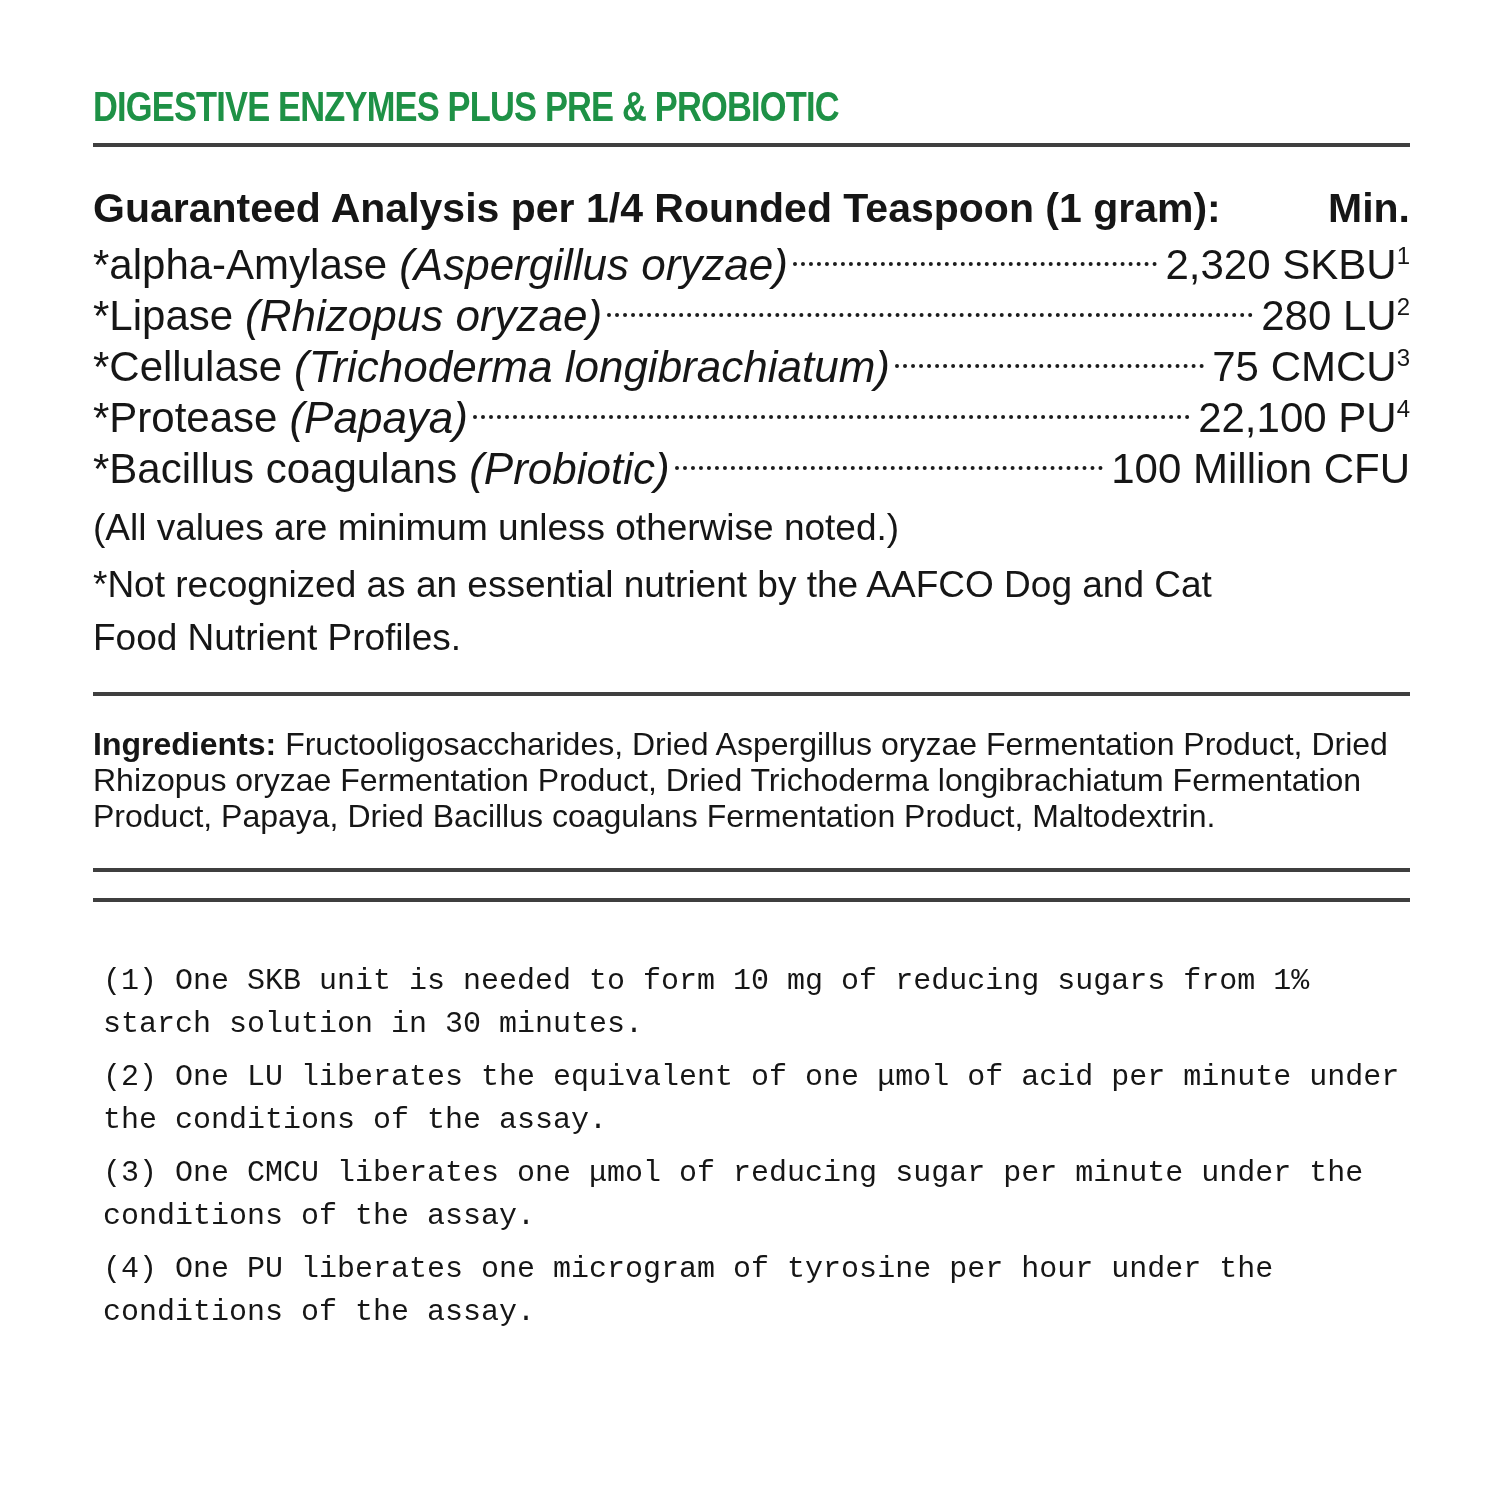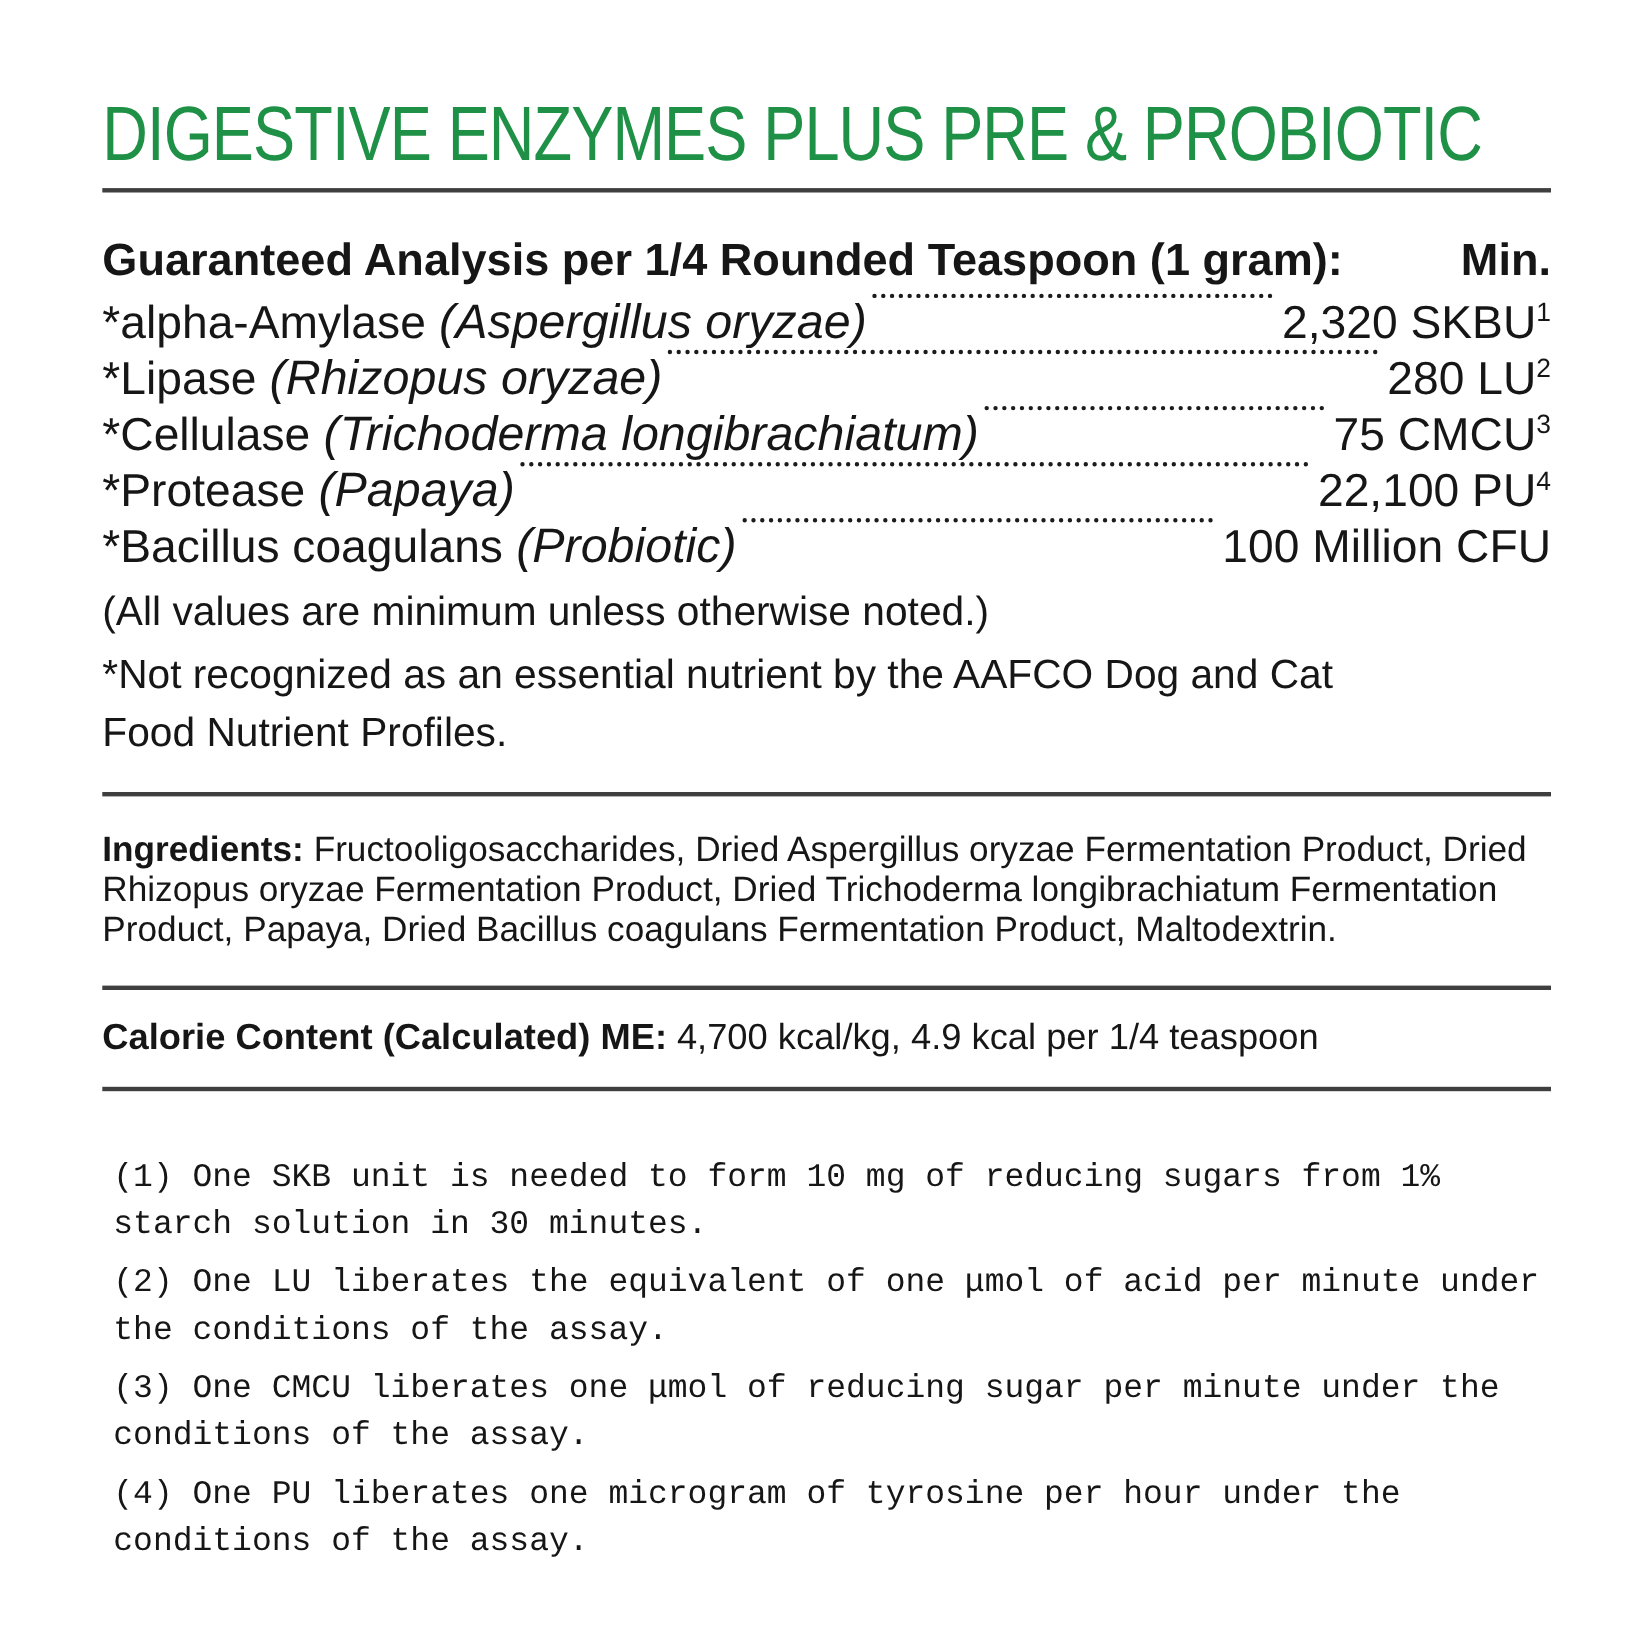--- a/index.html
+++ b/index.html
@@ -8,22 +8,22 @@
     width:1500px; height:1500px;
     box-sizing:border-box;
     padding:0 90px 0 93px;
     background:#ffffff;
     color:#161616;
     font-family:"Liberation Sans", sans-serif;
     overflow:hidden;
   }
   h1.title {
     margin:86px 0 0 0;
-    font-size:70px;
-    font-weight:400;
+    font-size:42px;
+    font-weight:700;
     line-height:1.02;
     white-space:nowrap;
   }
   .title-inner {
     display:inline-block;
     transform:scaleX(0.82);
     transform-origin:left center;
     letter-spacing:-1px;
   }
   .rule {
@@ -39,21 +39,21 @@
     align-items:baseline;
     margin-top:36px;
     font-size:41px;
     font-weight:700;
     line-height:1.22;
     gap:48px;
   }
   .ga-rows { margin-top:6px; }
   .ga-row {
     display:flex;
-    align-items:flex-start;
+    align-items:center;
     font-size:42px;
     line-height:51px;
   }
   .ga-name { white-space:nowrap; }
   .ga-species {
     font-style:italic;
     font-size:44px;
     margin-left:12px;
     white-space:nowrap;
   }
@@ -154,21 +154,20 @@
   <p class="note-min">(All values are minimum unless otherwise noted.)</p>
 
   <p class="note-aafco">*Not recognized as an essential nutrient by the AAFCO Dog and Cat Food Nutrient Profiles.</p>
 
   <hr class="rule rule-2">
 
   <p class="ingredients"><span class="lead-label">Ingredients:</span><span>Fructooligosaccharides, Dried Aspergillus oryzae Fermentation Product, Dried Rhizopus oryzae Fermentation Product, Dried Trichoderma longibrachiatum Fermentation Product, Papaya, Dried Bacillus coagulans Fermentation Product, Maltodextrin.</span></p>
 
   <hr class="rule rule-3">
 
-  <p class="calorie"><span class="lead-label">Calorie Content (Calculated) ME:</span><span>4,700 kcal/kg, 4.9 kcal per 1/4 teaspoon</span></p>
 
   <hr class="rule rule-4">
 
   <div class="footnotes">
     <p>(1) One SKB unit is needed to form 10 mg of reducing sugars from 1% starch solution in 30 minutes.</p>
     <p>(2) One LU liberates the equivalent of one μmol of acid per minute under the conditions of the assay.</p>
     <p>(3) One CMCU liberates one μmol of reducing sugar per minute under the conditions of the assay.</p>
     <p>(4) One PU liberates one microgram of tyrosine per hour under the conditions of the assay.</p>
   </div>
 

